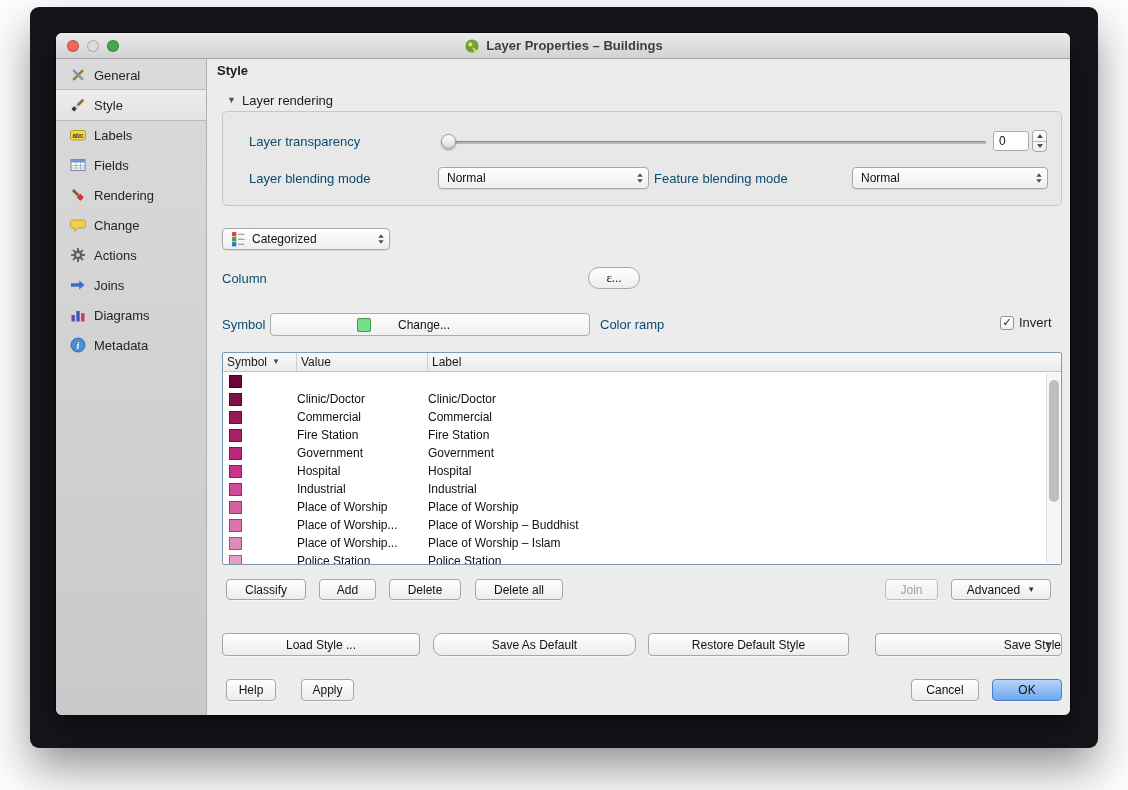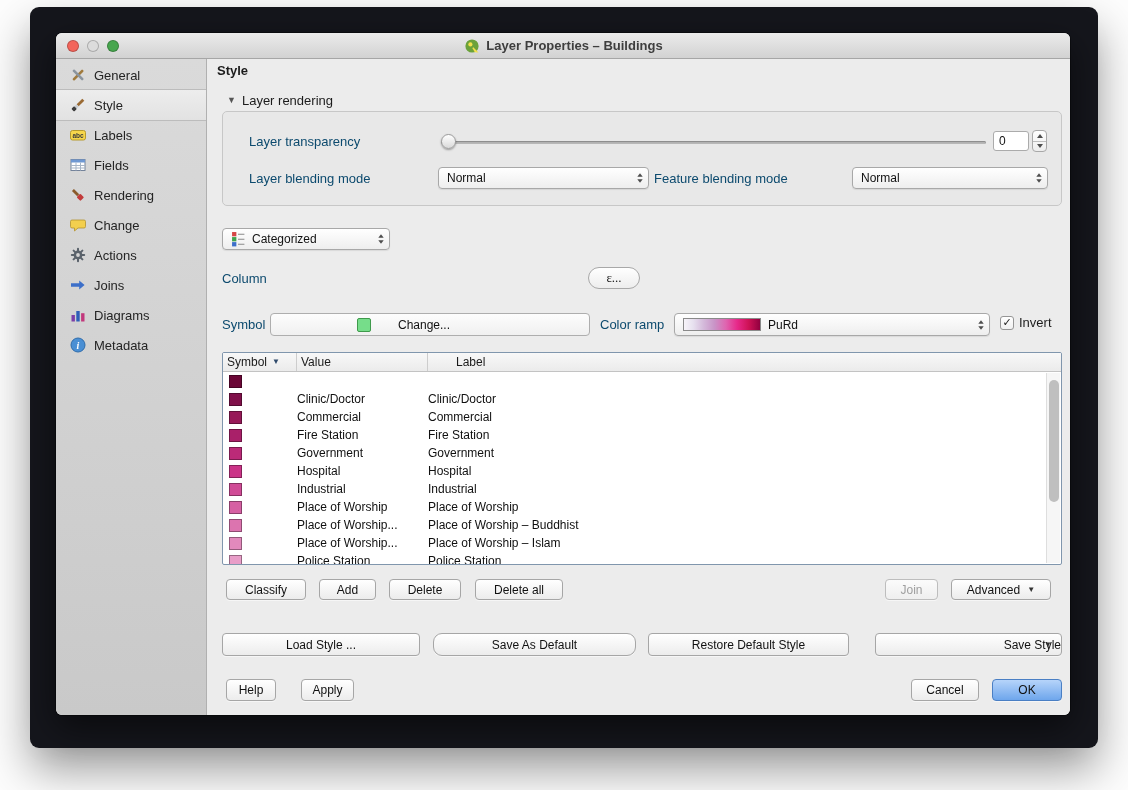--- a/index.html
+++ b/index.html
@@ -96,21 +96,21 @@
     font-size:11px; font-weight:bold; color:#1a1a1a; line-height:1; }
   .invert-label { font-size:13px; color:#1c1c1c; }
 
   
   .ctable { position:absolute; left:15px; top:293px; width:840px; height:213px;
     background:#fff; border:1px solid #8096ad; border-radius:2px; overflow:hidden; }
   .thead { display:grid; grid-template-columns:74px 131px 1fr; height:19px;
     background:linear-gradient(#f8f8f8,#ebebeb); border-bottom:1px solid #c3c3c3; }
   .th { display:flex; align-items:center; font-size:12px; color:#1a1a1a; padding-left:4px;
     border-right:1px solid #cdcdcd; }
-  .th:last-child { border-right:none;margin-left:24px; }
+  .th:last-child { border-right:none; }
   .sort-arrow { font-size:8px; color:#2f4a6b; margin-left:5px; }
   .tbody { height:193px; overflow:hidden; }
   .trow { display:grid; grid-template-columns:74px 131px 1fr; align-items:center; height:18px; }
   .tc { font-size:12px; color:#101010; white-space:nowrap; }
   .tc-sym { display:flex; align-items:center; padding-left:6px; }
   .swatch { width:13px; height:13px; border:1px solid rgba(0,0,0,.35); display:inline-block; }
   .vscroll { position:absolute; top:20px; right:1px; bottom:1px; width:14px; background:#f6f6f6; border-left:1px solid #dedede; }
   .vthumb { position:absolute; top:7px; left:2px; width:10px; height:122px; background:#bfbfbf; border-radius:6px; }
 
   
@@ -318,28 +318,20 @@
 
       <span class="ctl-label abs" style="left:15px; top:212px;">Column</span>
       <div class="exp-btn abs" style="left:381px; top:208px; width:52px;">ε...</div>
 
       <span class="ctl-label abs" style="left:15px; top:258px;">Symbol</span>
       <div class="symbol-btn abs" style="left:63px; top:254px; width:320px;padding-left:29px;">
         <span class="sym-swatch" style="background: rgb(118, 221, 138);"></span>
         <span class="sym-text">Change...</span>
       </div>
       <span class="ctl-label abs" style="left:393px; top:258px;">Color ramp</span>
-      <div class="popup abs" style="left:467px; top:254px; width:316px; height:23px;">
-        <span class="ramp-preview"></span>
-        <span class="pval">PuRd</span>
-        <span class="arrows">
-              <span class="tri-up"></span>
-              <span class="tri-down"></span>
-            </span>
-      </div>
       <div class="invert-wrap abs" style="left:793px; top:256px;">
         <span class="checkbox">✓</span>
         <span class="invert-label">Invert</span>
       </div>
 
       <div class="ctable">
         <div class="thead">
           <div class="th">
             <span>Symbol</span>
             <span class="sort-arrow glyph">▼</span>

